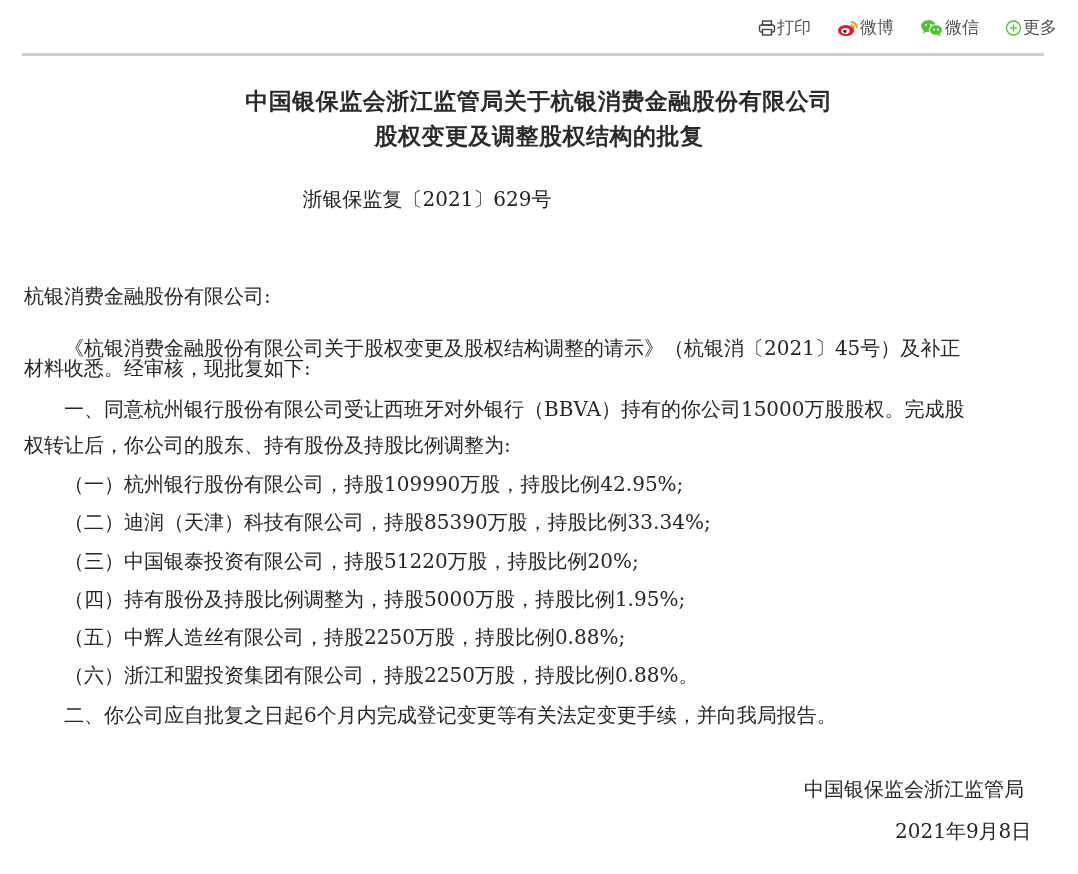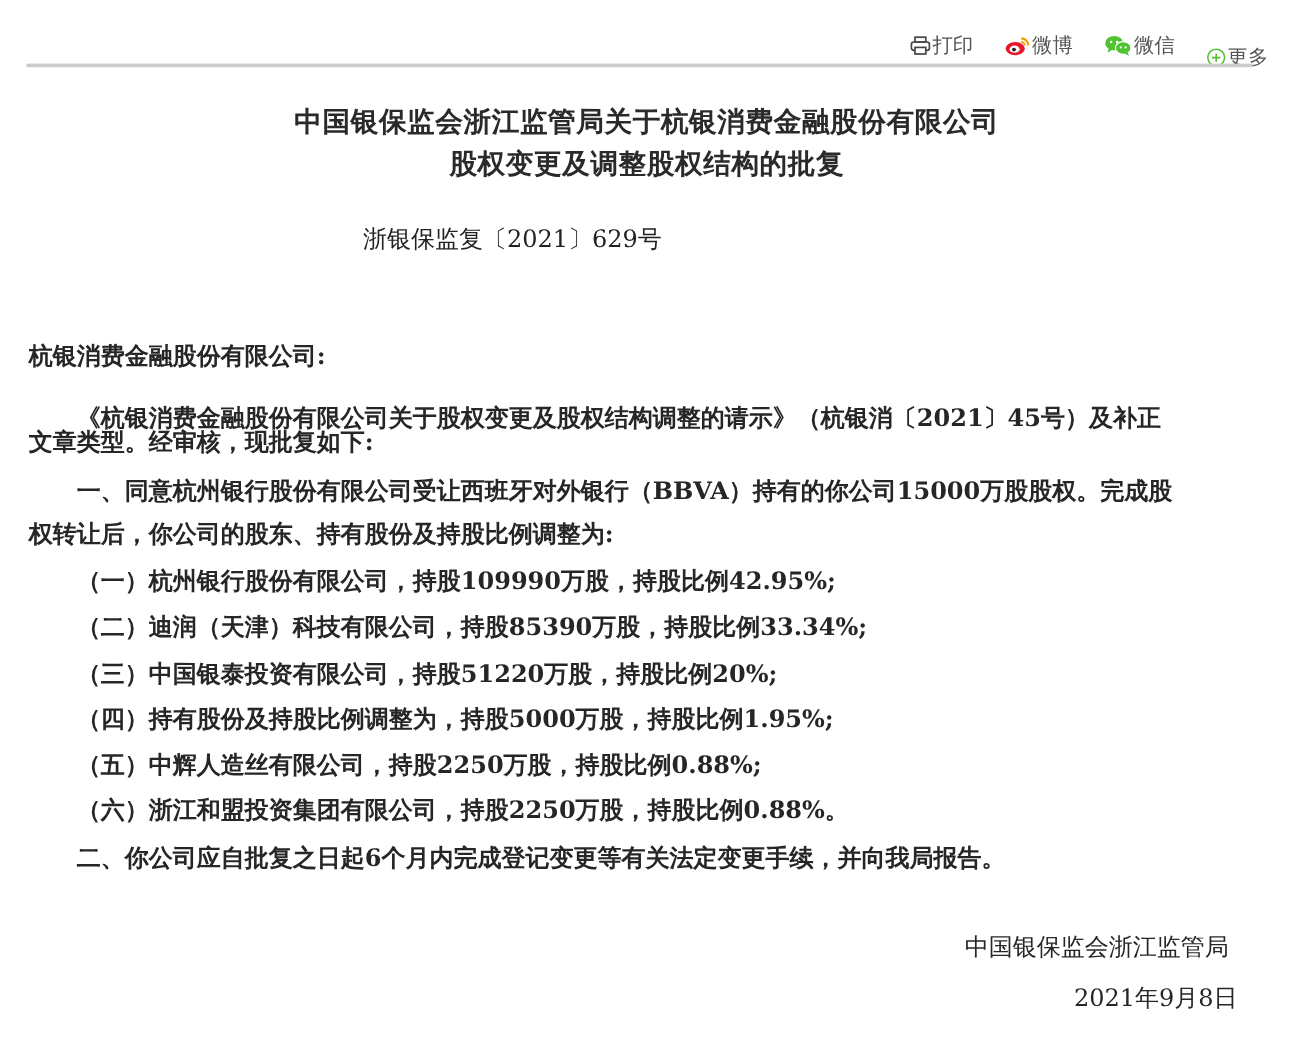--- a/index.html
+++ b/index.html
@@ -41,21 +41,21 @@
       white-space: nowrap;
       display: flex;
       align-items: center;
     }
     .share-item {
       display: inline-flex;
       align-items: center;
       margin-right: 26px;
       cursor: pointer;
     }
-    .share-item:last-child { margin-right: 0; margin-top: 20px; }
+    .share-item:last-child { margin-right: 0; }
     .share-item svg { display: block; margin-right: 1px; }
     .meta-rule {
       position: absolute;
       left: 22px;
       top: 53px;
       width: 1022px;
       height: 3px;
       background: #cccccc;
     }
     .title {
@@ -83,21 +83,20 @@
     }
     .body-text {
       position: absolute;
       left: 24px;
       width: 1030px;
       font-family: "DejaVu Serif", "Liberation Serif", serif;
       font-size: 20px;
       color: #262626;
       white-space: nowrap;
       line-height: 28px;
-      font-weight: bold;
     }
     .sign-org, .sign-date {
       position: absolute;
       font-family: "DejaVu Serif", "Liberation Serif", serif;
       font-size: 20px;
       color: #262626;
       white-space: nowrap;
     }
     .sign-org { left: 804px; top: 776px; }
     .sign-date { left: 895px; top: 818px; }
@@ -163,21 +162,21 @@
   <div class="meta-rule"></div>
 </div>
 
 <div class="title l1">中国银保监会浙江监管局关于杭银消费金融股份有限公司</div>
 <div class="title l2">股权变更及调整股权结构的批复</div>
 
 <div class="doc-no">浙银保监复〔2021〕629号</div>
 
 <div class="body-text" style="top:282px;">杭银消费金融股份有限公司:</div>
 <div class="body-text" style="top:334px;">　　《杭银消费金融股份有限公司关于股权变更及股权结构调整的请示》（杭银消〔2021〕45号）及补正</div>
-<div class="body-text" style="top:354px;">文章类型。经审核，现批复如下:</div>
+<div class="body-text" style="top:354px;">材料收悉。经审核，现批复如下:</div>
 <div class="body-text" style="top:395px;">　　一、同意杭州银行股份有限公司受让西班牙对外银行（BBVA）持有的你公司15000万股股权。完成股</div>
 <div class="body-text" style="top:431px;">权转让后，你公司的股东、持有股份及持股比例调整为:</div>
 
 <div class="body-text" style="top:470px;">　　（一）杭州银行股份有限公司，持股109990万股，持股比例42.95%;</div>
 <div class="body-text" style="top:508px;">　　（二）迪润（天津）科技有限公司，持股85390万股，持股比例33.34%;</div>
 <div class="body-text" style="top:547px;">　　（三）中国银泰投资有限公司，持股51220万股，持股比例20%;</div>
 <div class="body-text" style="top:585px;">　　（四）持有股份及持股比例调整为，持股5000万股，持股比例1.95%;</div>
 <div class="body-text" style="top:623px;">　　（五）中辉人造丝有限公司，持股2250万股，持股比例0.88%;</div>
 <div class="body-text" style="top:661px;">　　（六）浙江和盟投资集团有限公司，持股2250万股，持股比例0.88%。</div>
 

